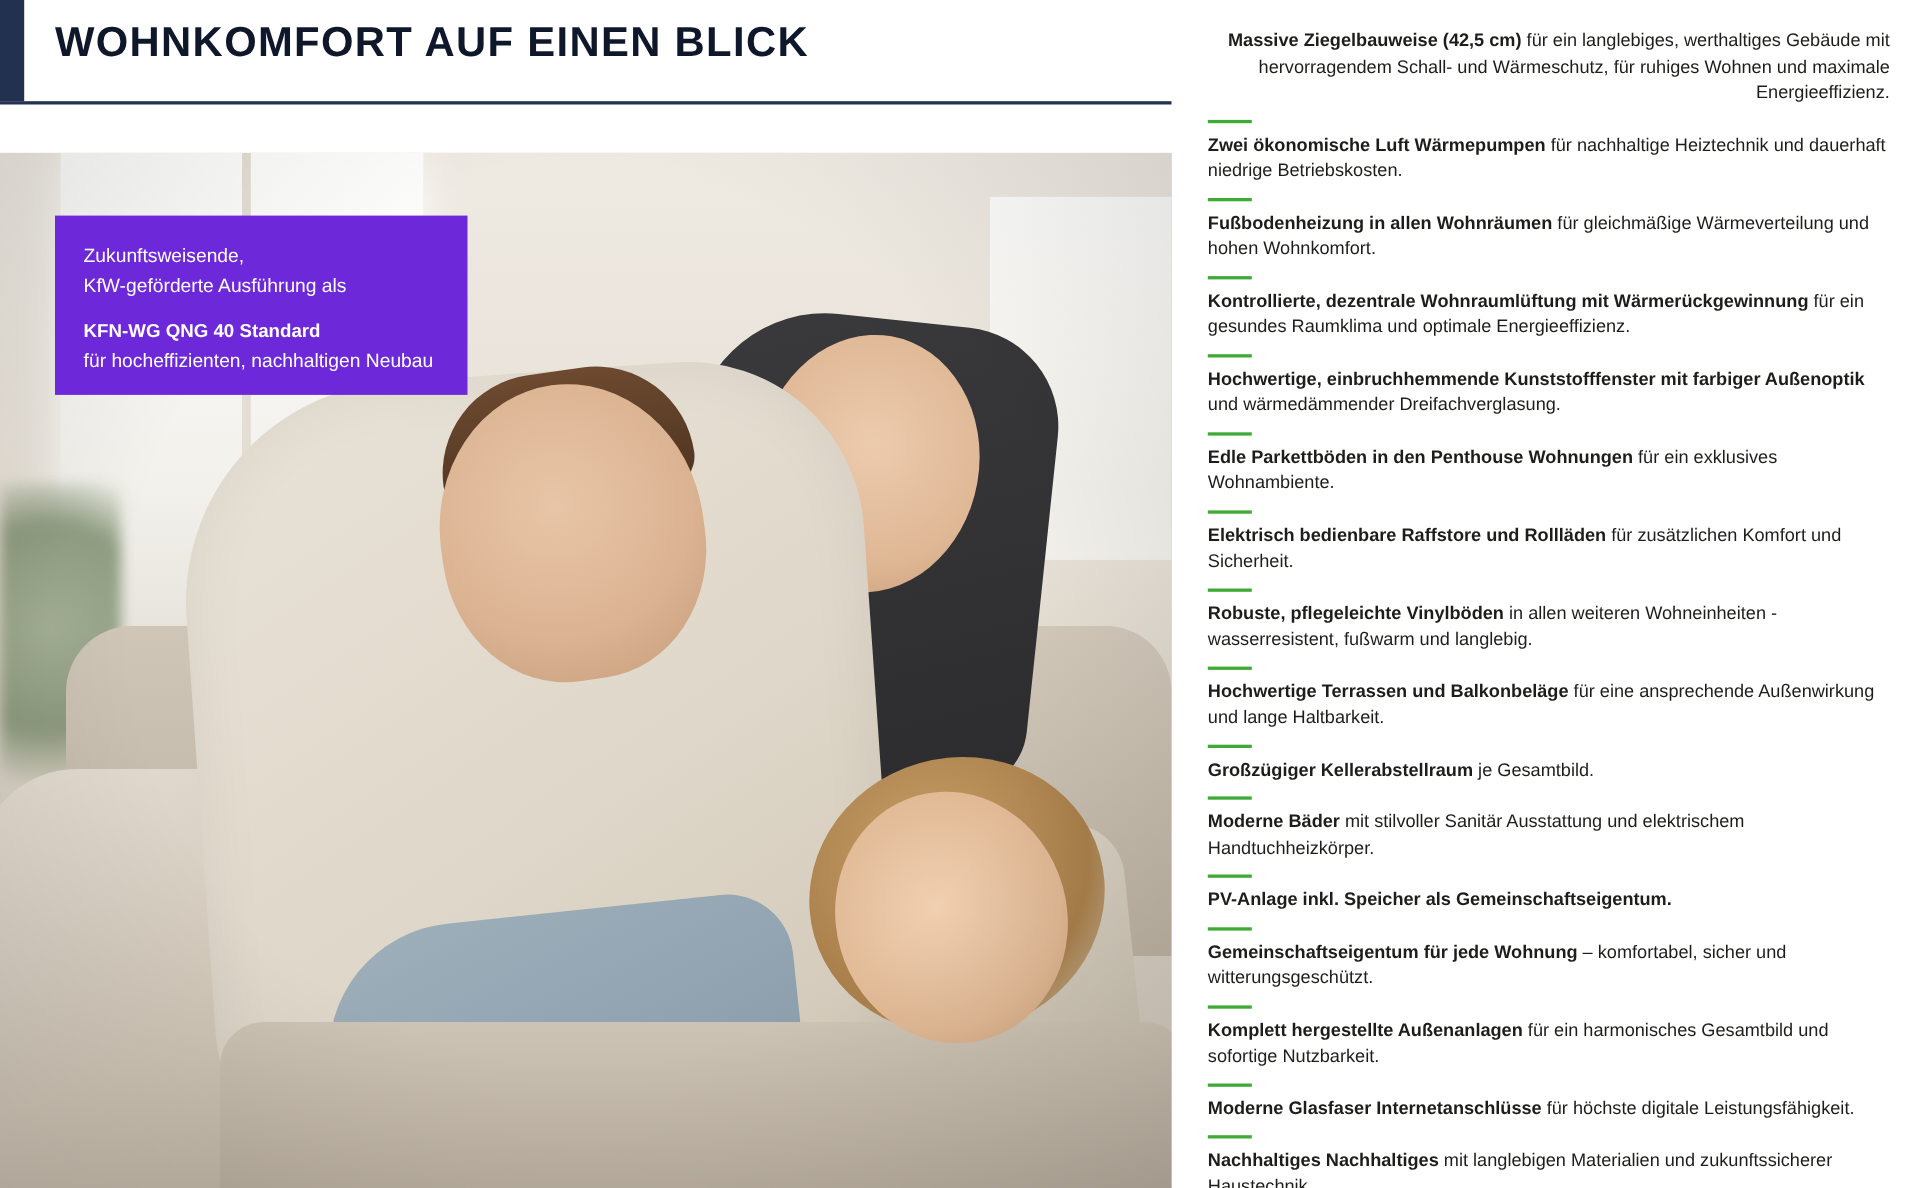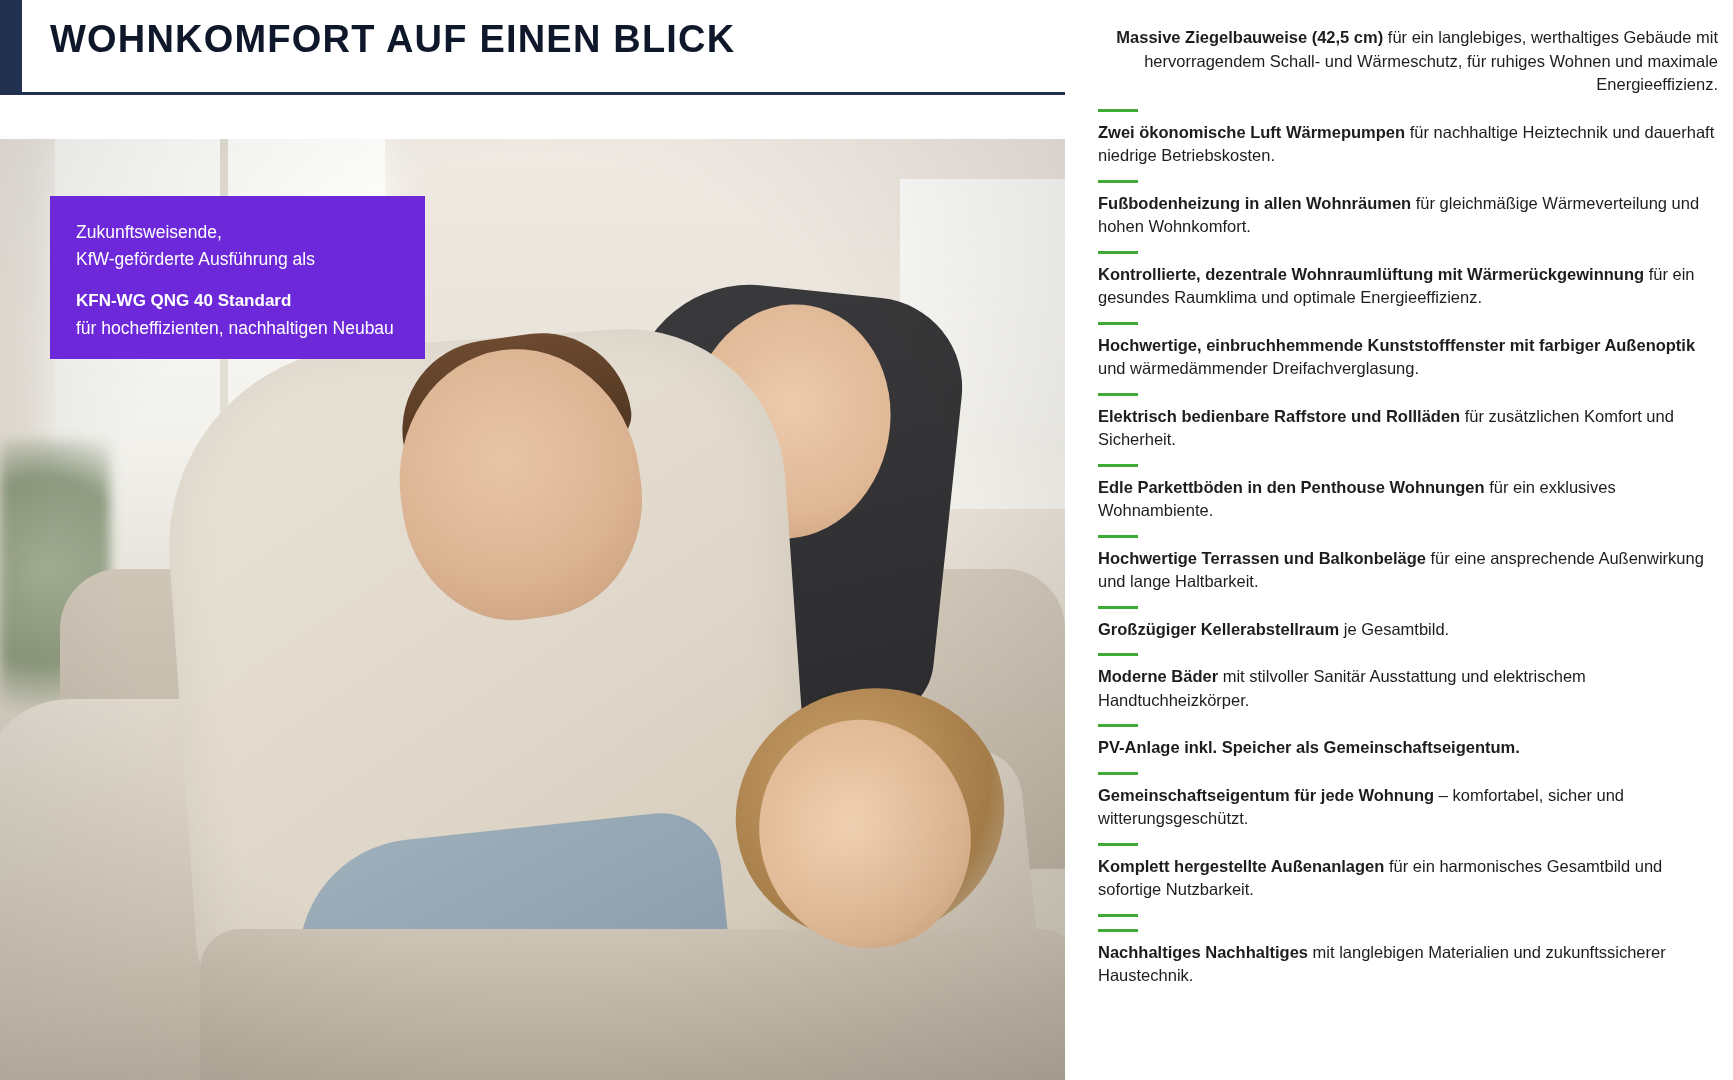--- a/index.html
+++ b/index.html
@@ -279,25 +279,29 @@
     <div class="feature">
       <div class="bar" style="background: rgb(63, 170, 53);"></div>
       <div class="txt"><b>Kontrollierte, dezentrale Wohnraumlüftung mit Wärmerückgewinnung</b><span> für ein gesundes Raumklima und optimale Energieeffizienz.</span></div>
     </div>
     <div class="feature">
       <div class="bar" style="background: rgb(63, 170, 53);"></div>
       <div class="txt"><b>Hochwertige, einbruchhemmende Kunststofffenster mit farbiger Außenoptik</b><span> und wärmedämmender Dreifachverglasung.</span></div>
     </div>
     <div class="feature">
       <div class="bar" style="background: rgb(63, 170, 53);"></div>
+      <div class="txt"><b>Edle Parkettböden in den Penthouse Wohnungen</b><span> für ein exklusives Wohnambiente.</span></div>
+    </div>
+    <div class="feature">
+      <div class="bar" style="background: rgb(63, 170, 53);"></div>
       <div class="txt"><b>Elektrisch bedienbare Raffstore und Rollläden</b><span> für zusätzlichen Komfort und Sicherheit.</span></div>
     </div>
     <div class="feature">
       <div class="bar" style="background: rgb(63, 170, 53);"></div>
-      <div class="txt"><b>Edle Parkettböden in den Penthouse Wohnungen</b><span> für ein exklusives Wohnambiente.</span></div>
+      <div class="txt"><b>Robuste, pflegeleichte Vinylböden</b><span> in allen weiteren Wohneinheiten - wasserresistent, fußwarm und langlebig.</span></div>
     </div>
     <div class="feature">
       <div class="bar" style="background: rgb(63, 170, 53);"></div>
       <div class="txt"><b>Hochwertige Terrassen  und Balkonbeläge</b><span> für eine ansprechende Außenwirkung und lange Haltbarkeit.</span></div>
     </div>
     <div class="feature">
       <div class="bar" style="background: rgb(63, 170, 53);"></div>
       <div class="txt"><b>Großzügiger Kellerabstellraum</b><span> je Gesamtbild.</span></div>
     </div>
     <div class="feature">
@@ -311,18 +315,19 @@
     <div class="feature">
       <div class="bar" style="background: rgb(63, 170, 53);"></div>
       <div class="txt"><b>Gemeinschaftseigentum für jede Wohnung</b><span> – komfortabel, sicher und witterungsgeschützt.</span></div>
     </div>
     <div class="feature">
       <div class="bar" style="background: rgb(63, 170, 53);"></div>
       <div class="txt"><b>Komplett hergestellte Außenanlagen</b><span> für ein harmonisches Gesamtbild und sofortige Nutzbarkeit.</span></div>
     </div>
     <div class="feature">
       <div class="bar" style="background: rgb(63, 170, 53);"></div>
+      <div class="txt"><b>Moderne Glasfaser Internetanschlüsse</b><span> für höchste digitale Leistungsfähigkeit.</span></div>
     </div>
     <div class="feature">
       <div class="bar" style="background: rgb(63, 170, 53);"></div>
       <div class="txt"><b>Nachhaltiges Nachhaltiges</b><span> mit langlebigen Materialien und zukunftssicherer Haustechnik.</span></div>
     </div>
   </div>
 
 </body></html>

